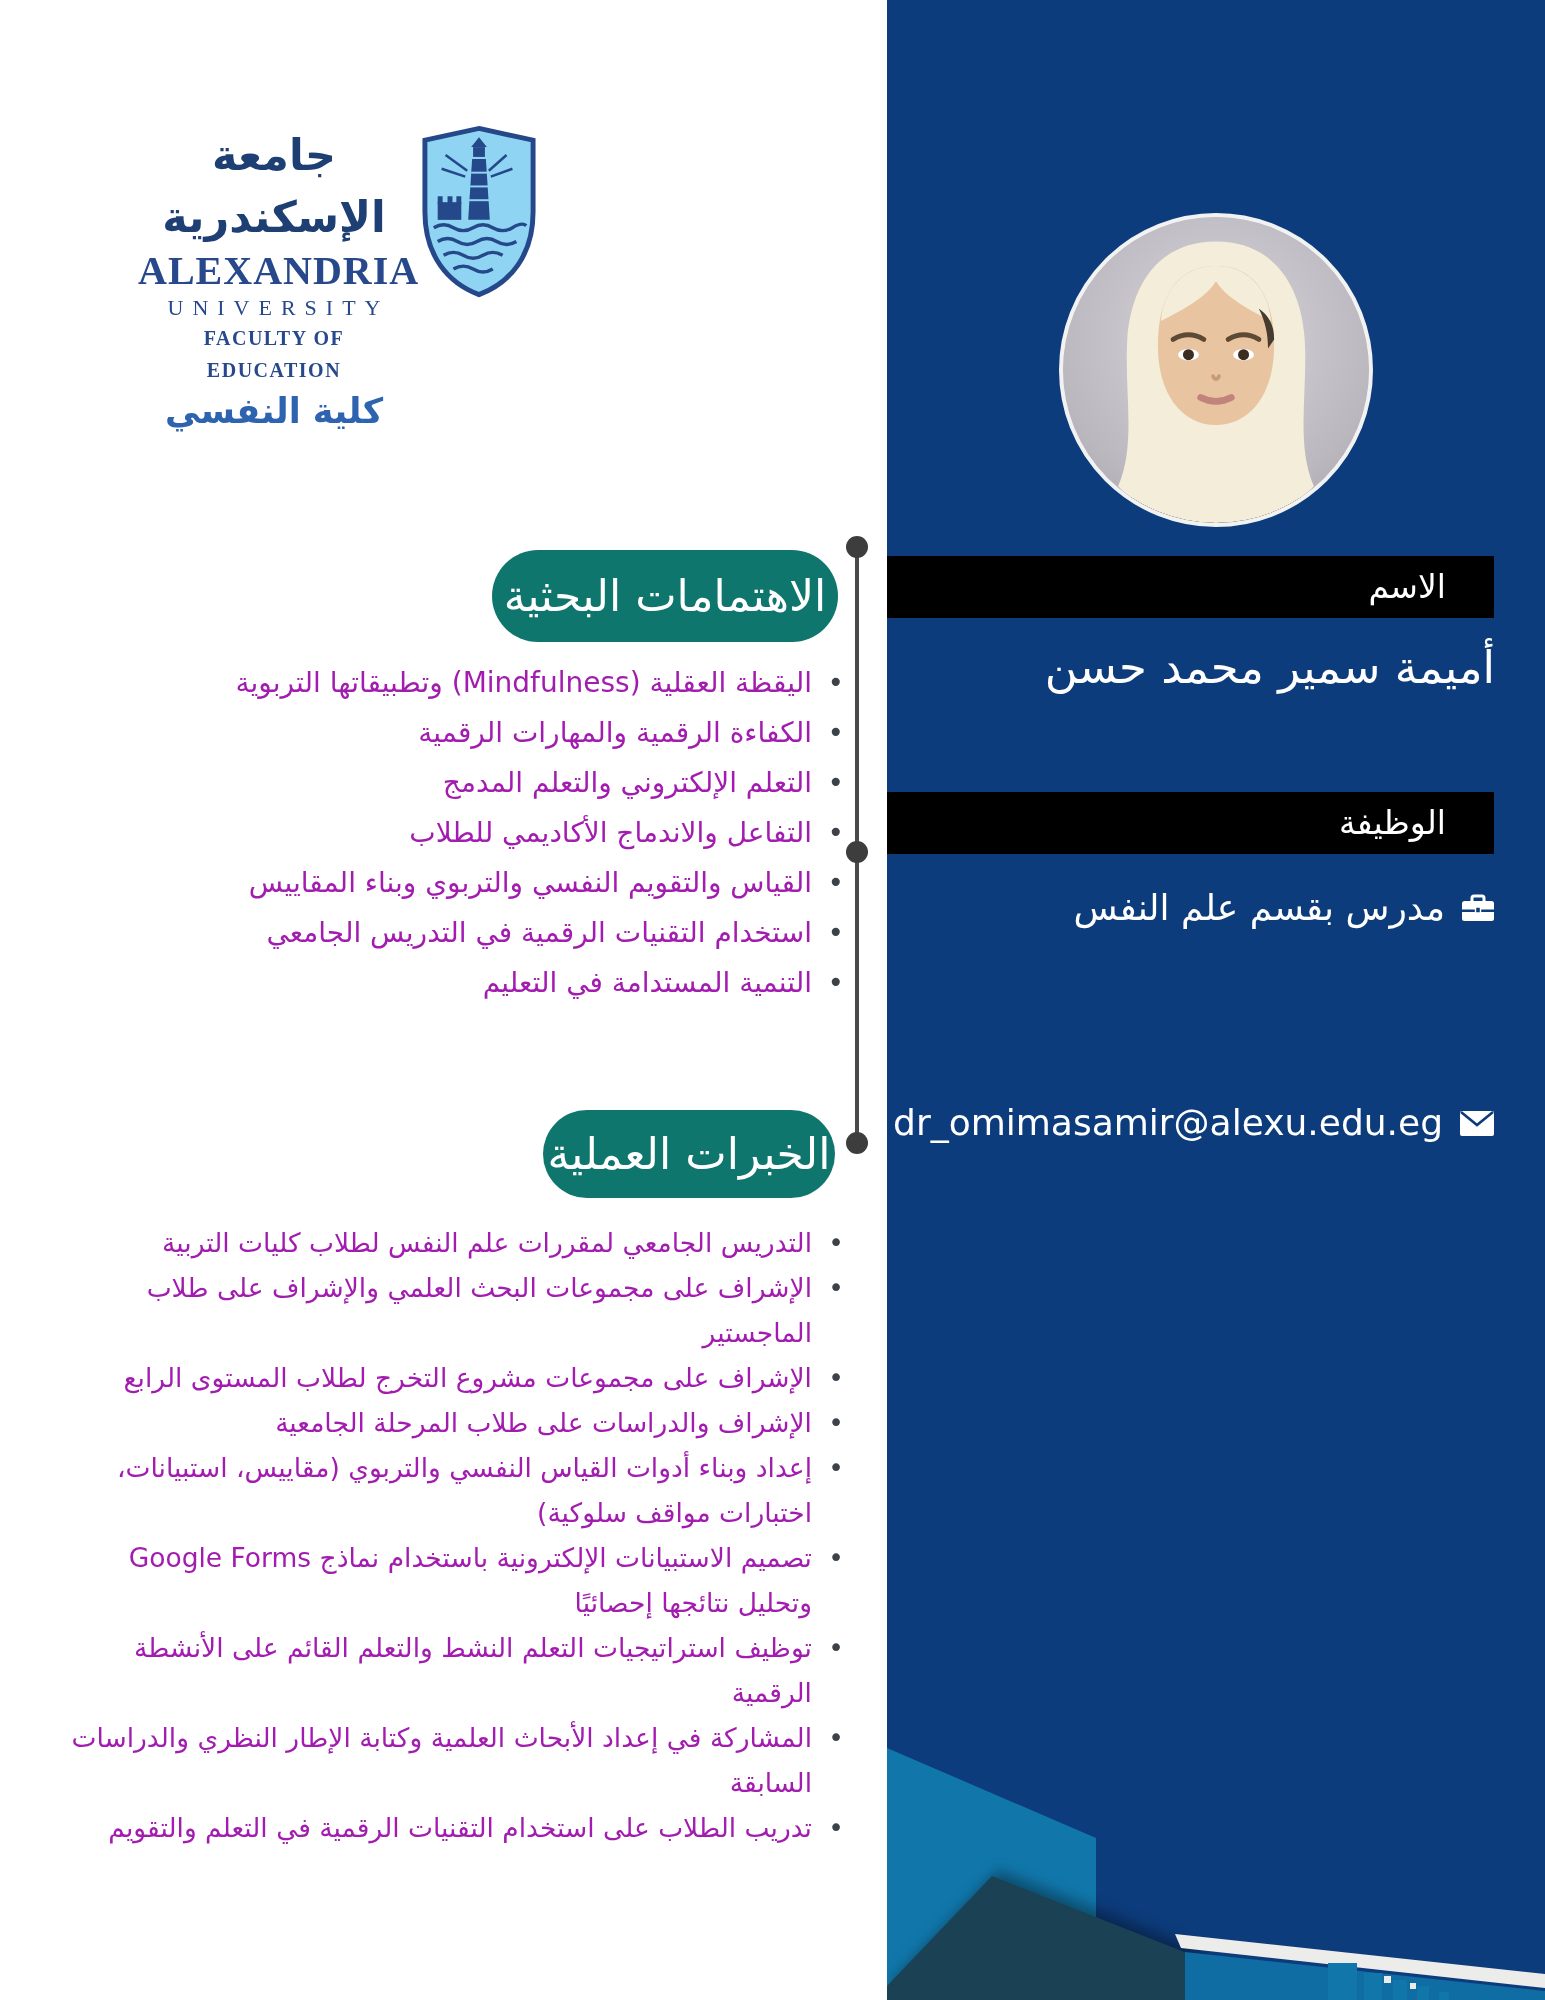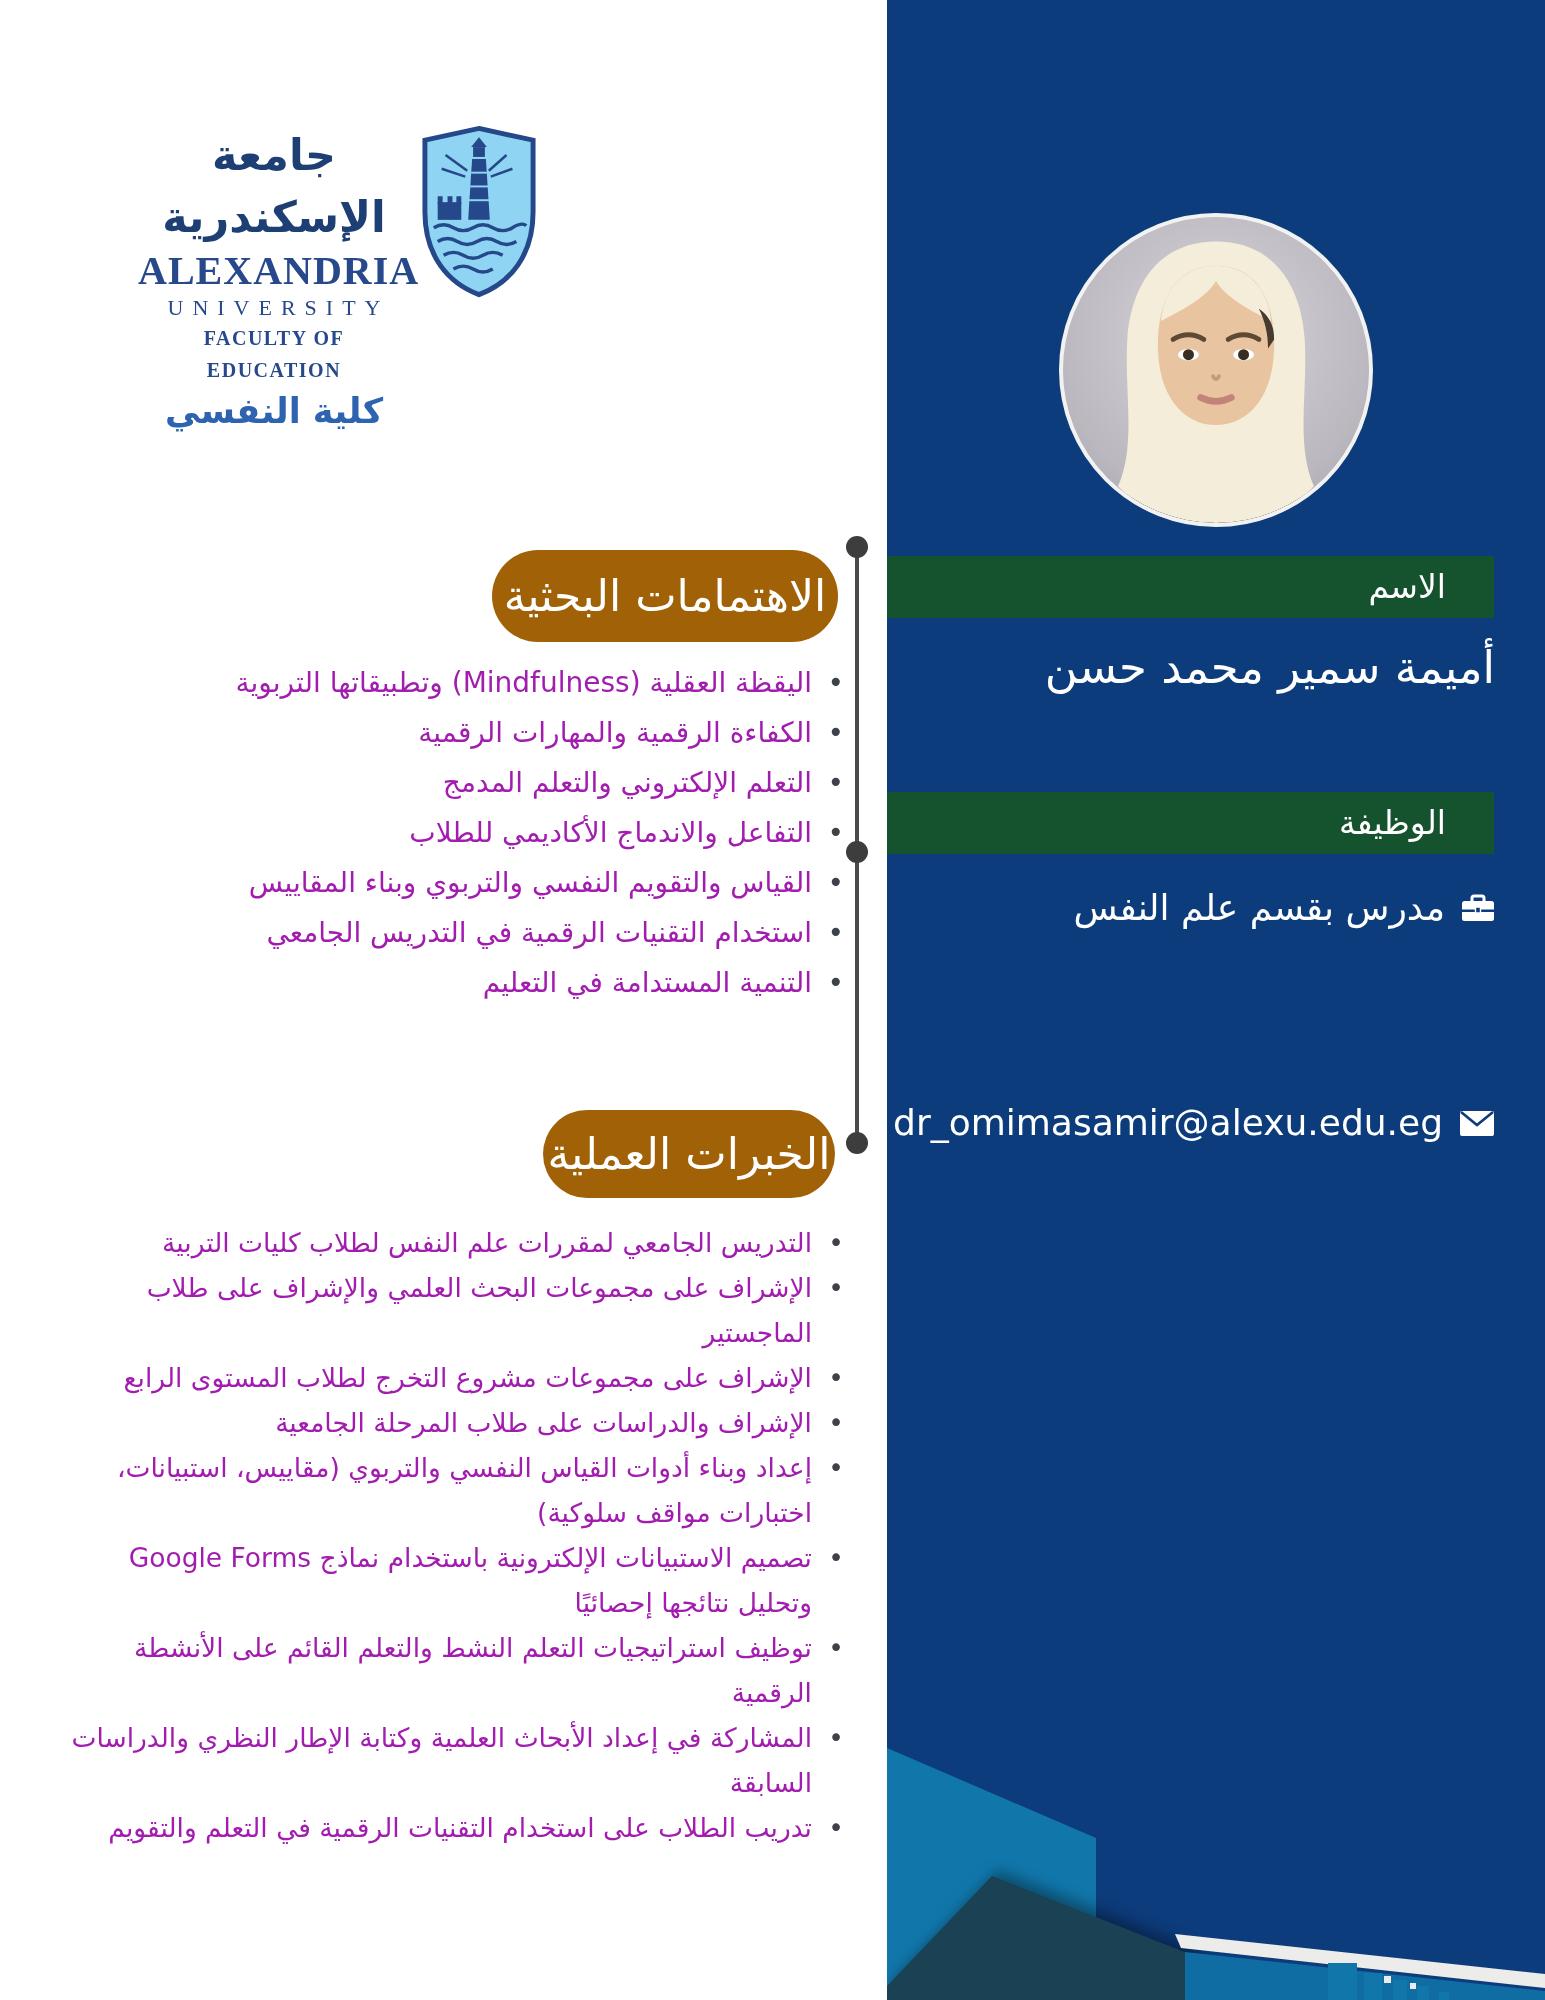--- a/index.html
+++ b/index.html
@@ -3,39 +3,39 @@
 <meta charset="utf-8">
 <style>
   html,body{margin:0;padding:0;background:#ffffff;}
   .canvas{position:relative;width:1545px;height:2000px;background:#ffffff;overflow:hidden;
           font-family:"DejaVu Sans",sans-serif;}
   
   .panel{position:absolute;left:887px;top:0;width:658px;height:2000px;background:#0d3c7c;}
   .photo-ring{position:absolute;left:172px;top:213px;width:314px;height:314px;border-radius:50%;
               border:4px solid #f2f2f2;overflow:hidden;box-sizing:border-box;background:#c4c2c8;}
   .photo-ring svg{display:block;width:100%;height:100%;}
-  .band{position:absolute;left:0;width:607px;height:62px;background:#14532d;color:#ffffff;
+  .band{position:absolute;left:0;width:607px;height:62px;background:#000000;color:#ffffff;
         direction:rtl;text-align:right;font-size:33px;line-height:62px;padding:0 48px 0 0;box-sizing:border-box;}
   .band.b1{top:556px;} .band.b2{top:792px;} .band.b3{top:1030px;}
   .pvalue{position:absolute;right:50px;color:#ffffff;direction:rtl;white-space:nowrap;}
   .name-value{top:636px;font-size:45px;line-height:64px;}
   .row-value{display:flex;align-items:center;gap:16px;direction:rtl;}
   .job-value{top:880px;font-size:36px;line-height:56px;}
   .mail-value{top:1096px;font-size:36px;line-height:54px;}
   .mail-text{direction:ltr;unicode-bidi:embed;}
   .deco{position:absolute;left:0;bottom:0;width:658px;height:330px;}
   
   .logo{position:absolute;left:138px;top:124px;display:flex;align-items:flex-start;gap:10px;}
   .logo-stack{width:272px;text-align:center;color:#27498c;}
   .logo-callig{font-size:43px;line-height:62px;font-weight:bold;color:#1e3f74;direction:rtl;}
   .logo-l1{font-family:"Liberation Serif",serif;font-weight:bold;font-size:40px;line-height:46px;letter-spacing:1px;}
   .logo-l2{font-family:"Liberation Serif",serif;font-size:22px;line-height:28px;letter-spacing:9px;padding-left:9px;}
   .logo-l3{font-family:"Liberation Serif",serif;font-weight:bold;font-size:20px;line-height:32px;letter-spacing:1.5px;}
   .logo-ar{font-size:35px;line-height:50px;font-weight:bold;color:#2d63af;direction:rtl;}
-  .pill{position:absolute;background:#a16207;color:#ffffff;text-align:center;direction:rtl;
+  .pill{position:absolute;background:#0f766e;color:#ffffff;text-align:center;direction:rtl;
         border-radius:48px;}
   .pill.p1{left:492px;top:550px;width:346px;height:92px;font-size:44px;line-height:92px;}
   .pill.p2{left:543px;top:1110px;width:292px;height:88px;font-size:44px;line-height:88px;}
   .timeline-line{position:absolute;left:855px;top:547px;width:4px;height:596px;background:#4a4a4a;}
   .tdot{position:absolute;width:22px;height:22px;border-radius:50%;background:#3d3d3d;left:846px;}
   .tdot.d1{top:536px;} .tdot.d2{top:841px;} .tdot.d3{top:1132px;}
   ul.blist{position:absolute;margin:0;padding:0;list-style:none;direction:rtl;text-align:right;color:#a21caf;}
   ul.blist li{position:relative;padding-right:36px;}
   ul.blist li::before{content:"•";position:absolute;right:4px;top:0;color:#3d4248;}
   ul.interests{left:70px;top:658px;width:778px;font-size:28px;line-height:50px;}

